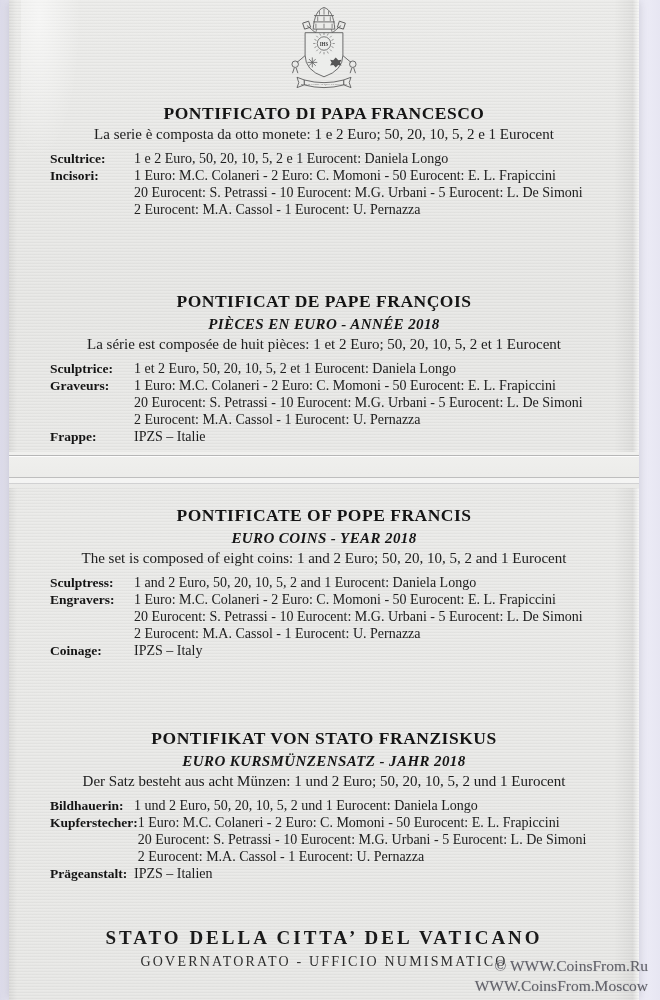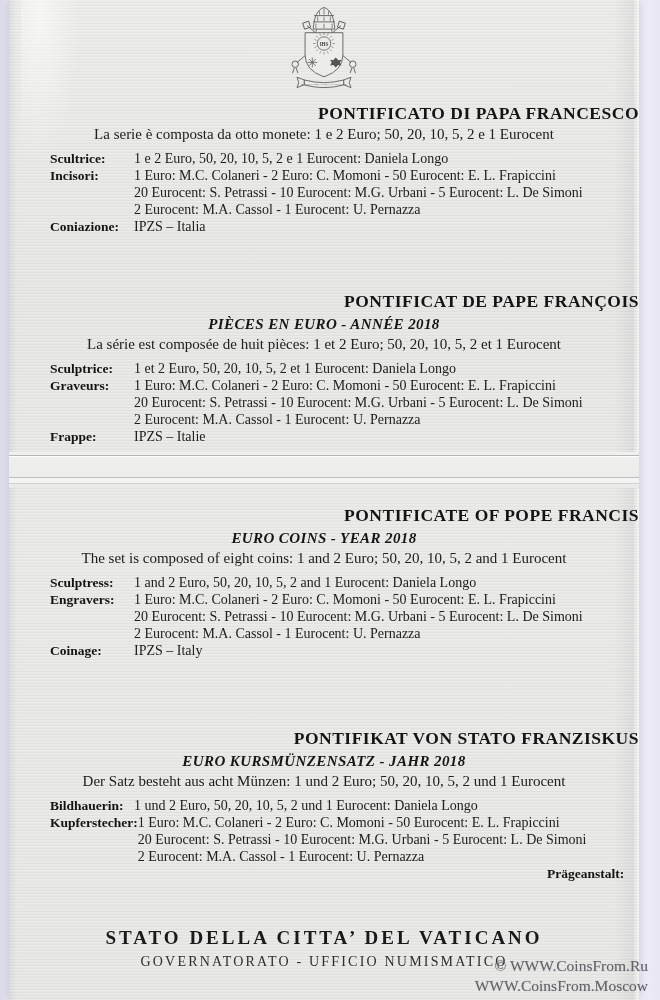--- a/index.html
+++ b/index.html
@@ -29,21 +29,21 @@
   .fold::before{
     content:"";position:absolute;top:3px;left:0;right:0;height:1px;
     background:rgba(125,125,128,.5);box-shadow:0 1px 0 rgba(255,255,255,.85);
   }
   .fold::after{
     content:"";position:absolute;bottom:4px;left:0;right:0;height:5px;
     border-top:1px solid rgba(125,125,128,.45);border-bottom:1px solid rgba(145,145,148,.35);
     background:rgba(255,255,255,.45);
   }
   .section{position:absolute;left:0;right:0;text-align:center;}
-  .sec-title{font-size:17.5px;font-weight:bold;letter-spacing:.5px;line-height:22px;color:#141414;text-align:right;}
+  .sec-title{font-size:17.5px;font-weight:bold;letter-spacing:.5px;line-height:22px;color:#141414;}
   .sec-sub{font-size:15px;font-weight:bold;font-style:italic;letter-spacing:.4px;line-height:20px;margin-top:2px;color:#161616;}
   .sec-intro{font-size:15px;line-height:20px;color:#202020;}
   .rows{margin-top:6px;text-align:left;padding:0 8px 0 41px;font-size:14px;}
   .row{display:flex;align-items:flex-start;justify-content:flex-end;}
   .row .lab{flex:0 0 84px;font-weight:bold;font-size:13.5px;line-height:17px;white-space:nowrap;color:#141414;}
   .row .val{flex:1;line-height:17px;color:#202020;}
   .footer{position:absolute;left:0;right:0;top:926px;text-align:center;}
   .footer-l1{font-size:19px;font-weight:bold;letter-spacing:3px;line-height:24px;color:#1a1a1a;}
   .footer-l2{font-size:14px;letter-spacing:2.2px;line-height:18px;margin-top:3px;color:#2e2e2e;}
   .watermark{
@@ -123,26 +123,20 @@
           </span>
         </div>
         <div class="row">
           <span class="lab">Incisori:</span>
           <span class="val">
             <div>1 Euro: M.C. Colaneri - 2 Euro: C. Momoni - 50 Eurocent: E. L. Frapiccini</div>
             <div>20 Eurocent: S. Petrassi - 10 Eurocent: M.G. Urbani - 5 Eurocent: L. De Simoni</div>
             <div>2 Eurocent: M.A. Cassol - 1 Eurocent: U. Pernazza</div>
           </span>
         </div>
-        <div class="row">
-          <span class="lab">Coniazione:</span>
-          <span class="val">
-            <div>IPZS – Italia</div>
-          </span>
-        </div>
       </div>
   </div>
 
   <div class="section" style="top:290px">
     <div class="sec-title">PONTIFICAT DE PAPE FRANÇOIS</div>
     <div class="sec-sub">PIÈCES EN EURO - ANNÉE 2018</div>
     <div class="sec-intro">La série est composée de huit pièces: 1 et 2 Euro; 50, 20, 10, 5, 2 et 1 Eurocent</div>
     <div class="rows">
         <div class="row">
           <span class="lab">Sculptrice:</span>
@@ -211,20 +205,23 @@
         <div class="row">
           <span class="lab">Kupferstecher:</span>
           <span class="val">
             <div>1 Euro: M.C. Colaneri - 2 Euro: C. Momoni - 50 Eurocent: E. L. Frapiccini</div>
             <div>20 Eurocent: S. Petrassi - 10 Eurocent: M.G. Urbani - 5 Eurocent: L. De Simoni</div>
             <div>2 Eurocent: M.A. Cassol - 1 Eurocent: U. Pernazza</div>
           </span>
         </div>
         <div class="row">
           <span class="lab">Prägeanstalt:</span>
+          <span class="val">
+            <div>IPZS – Italien</div>
+          </span>
         </div>
       </div>
   </div>
 
   <div class="footer">
     <div class="footer-l1">STATO DELLA CITTA’ DEL VATICANO</div>
     <div class="footer-l2">GOVERNATORATO - UFFICIO NUMISMATICO</div>
   </div>
 
 </div>

